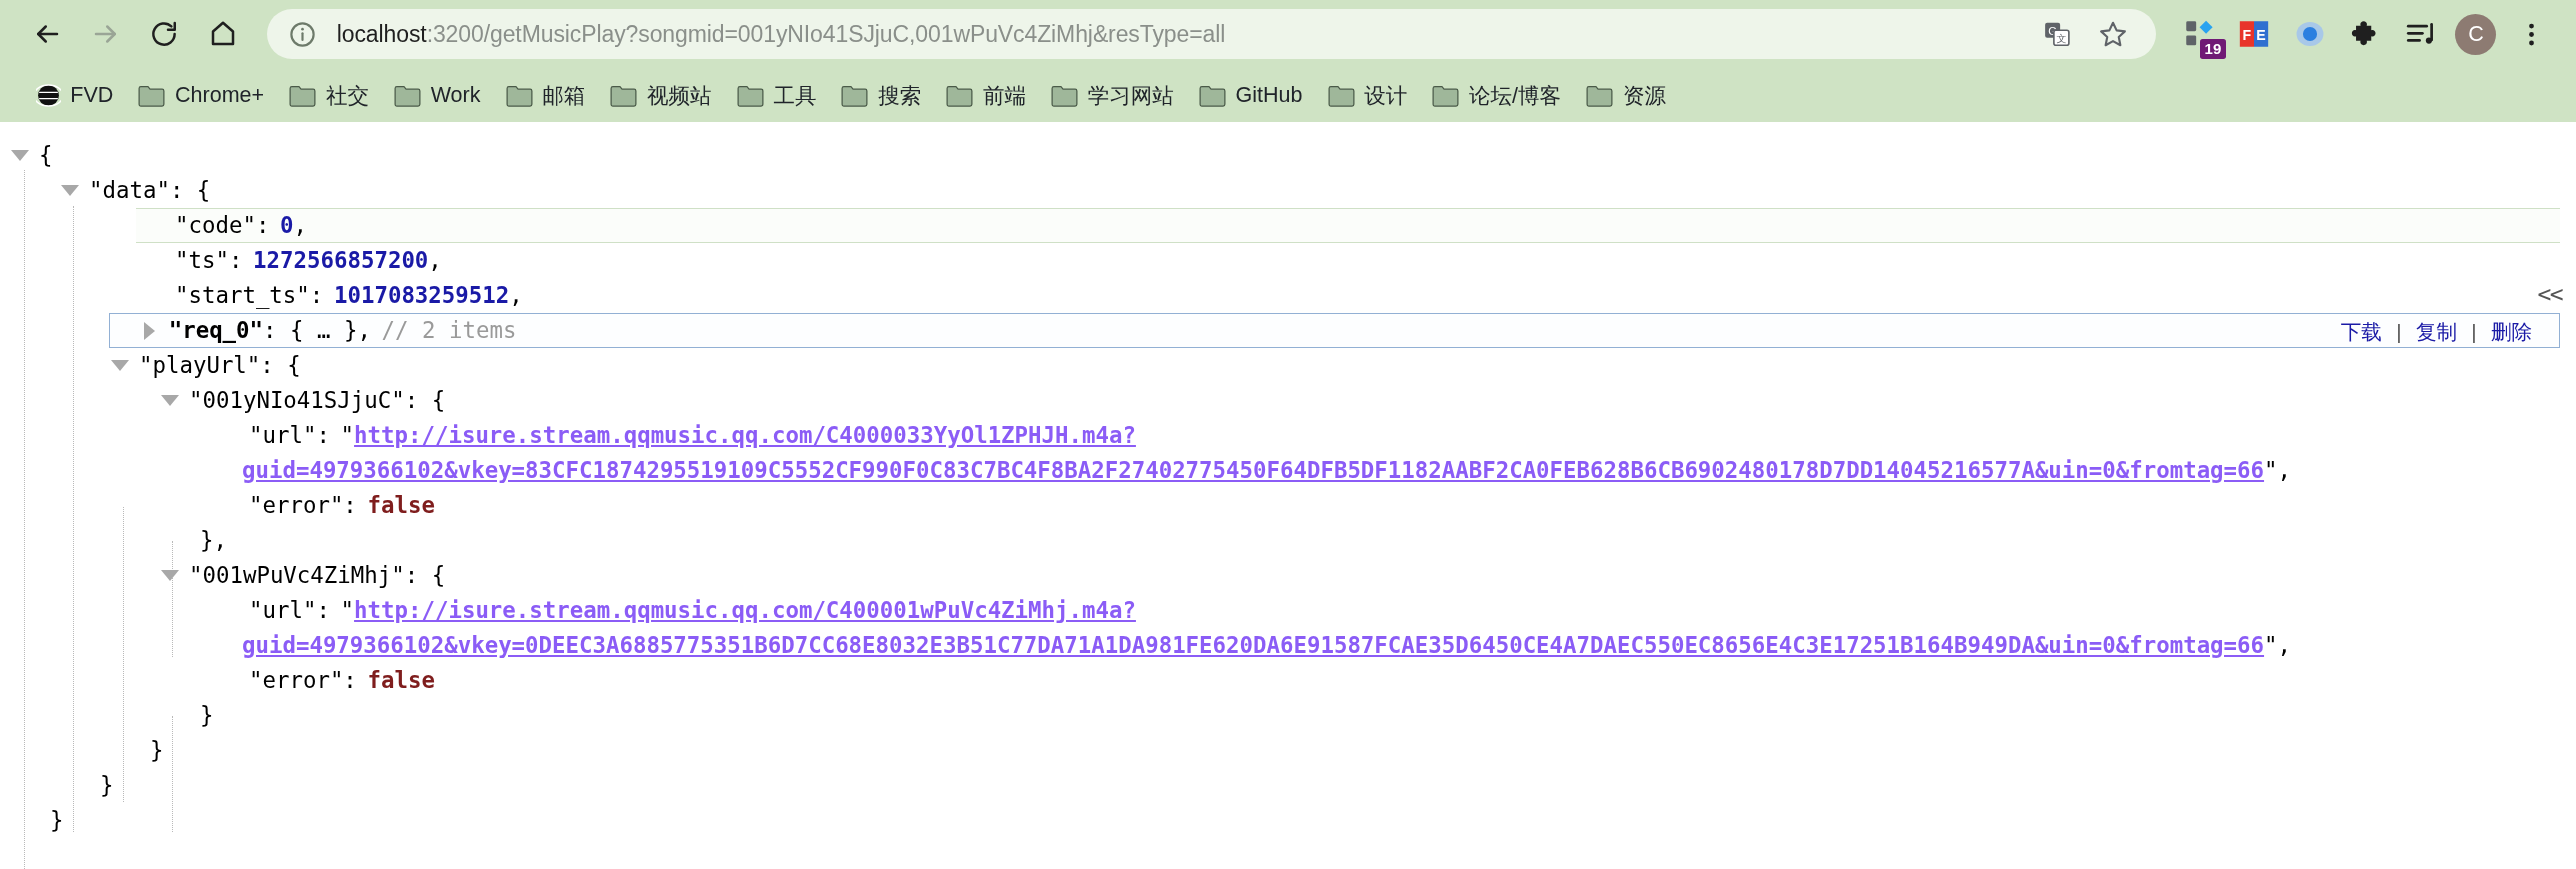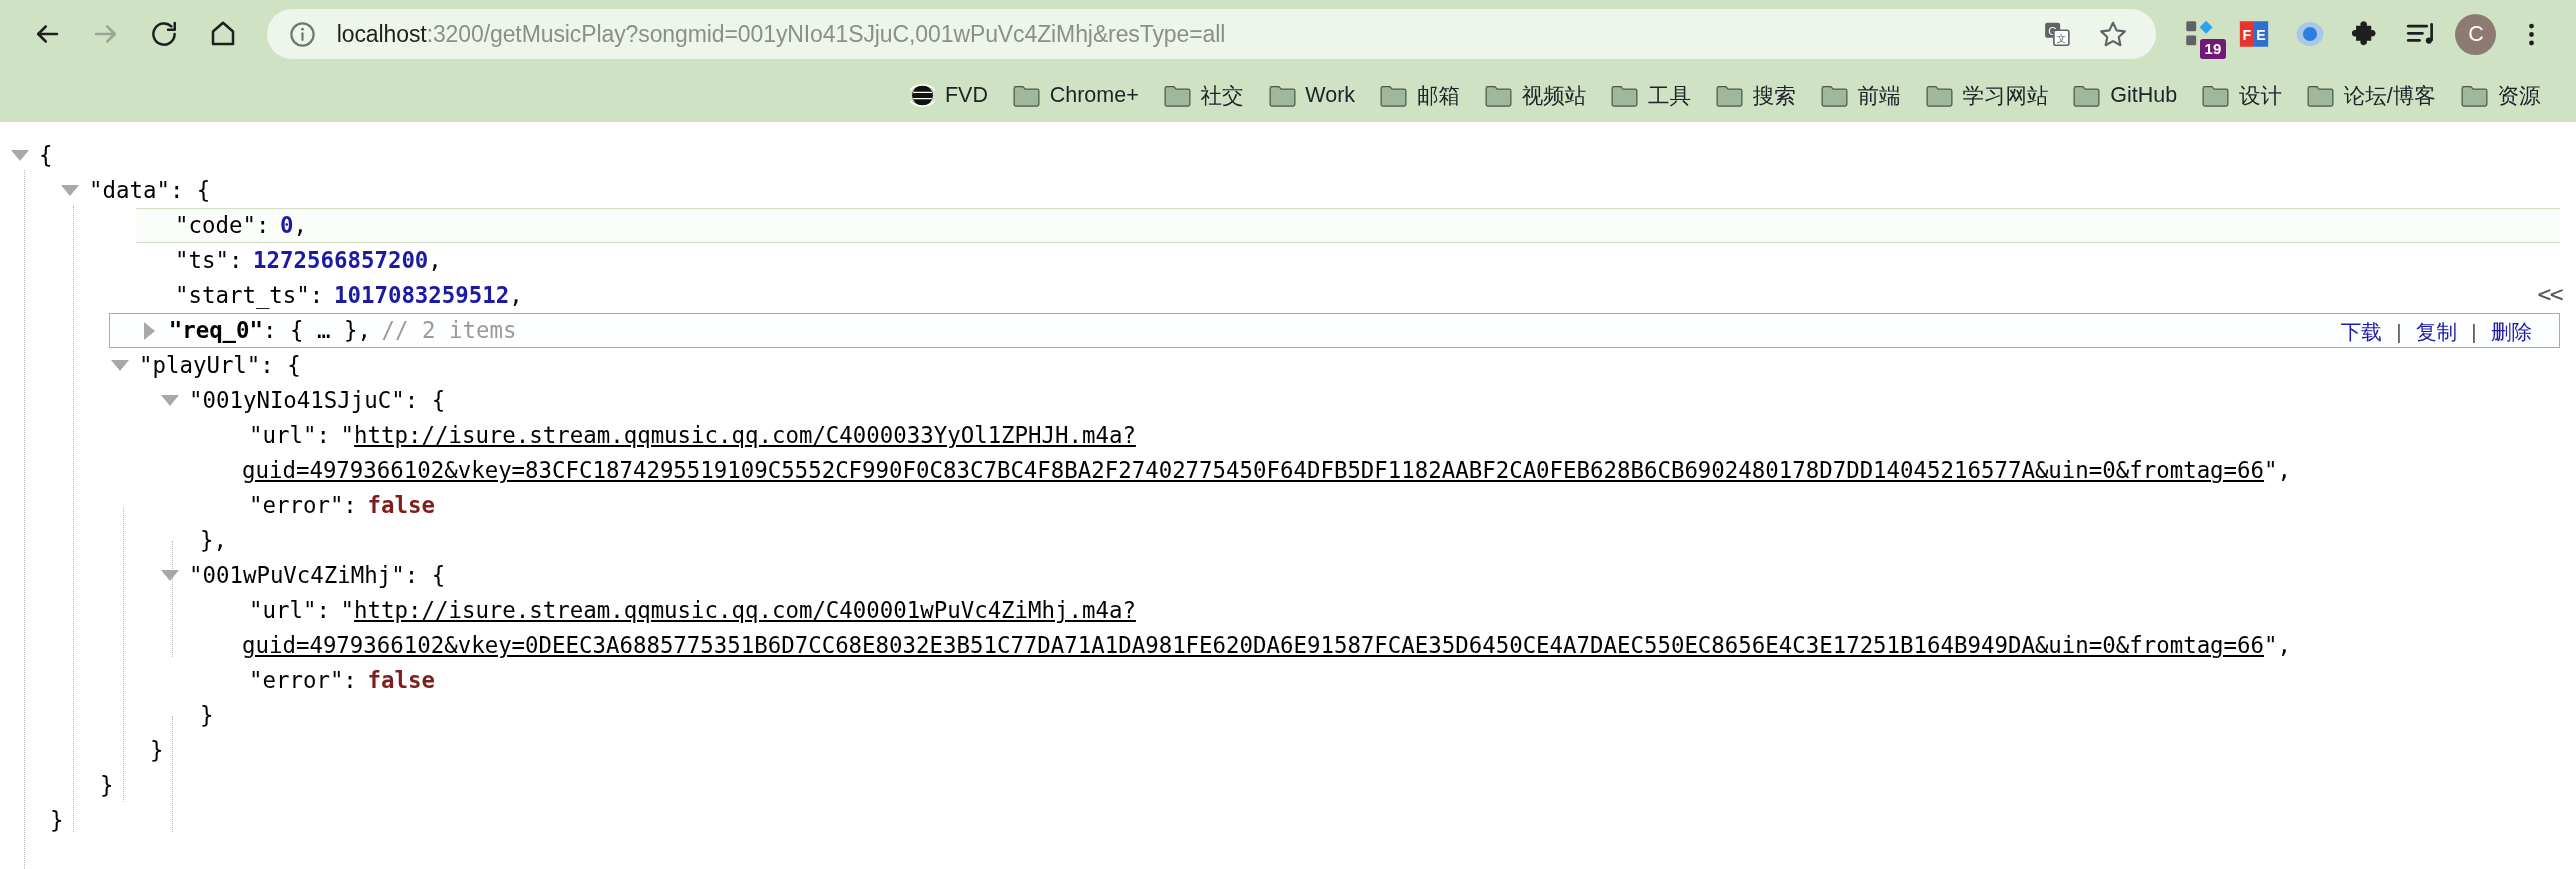--- a/index.html
+++ b/index.html
@@ -105,21 +105,20 @@
   }
 
   
   .bookmarks {
     height: 54px;
     background: #cfe3c4;
     display: flex;
     align-items: center;
     padding: 0 23px;
     gap: 0px;
-    justify-content: flex-end;
   }
   .bm {
     display: flex;
     align-items: center;
     height: 43px;
     padding: 0 12.5px;
     border-radius: 7.2px;
     gap: 9.8px;
     flex: 0 0 auto;
   }
@@ -201,23 +200,24 @@
 
   .ind { flex: 0 0 auto; display: inline-block; }
 
   .key { color: #000; }
   .key-b { color: #000; font-weight: bold; }
   .num { color: #1a1aa6; font-weight: bold; }
   .bool { color: #7f1d1d; font-weight: bold; }
   .punct { color: #000; }
   .comment { color: #9a9a9a; }
   .lnk {
-    color: #000000;
+    color: #8b5cf6;
     text-decoration: underline;
     word-break: break-all;
+    font-weight: bold;
   }
 
   .guides {
     position: absolute;
     top: 0; left: 0; height: 100%;
     pointer-events: none;
   }
 
   .vline {
     position: absolute;

